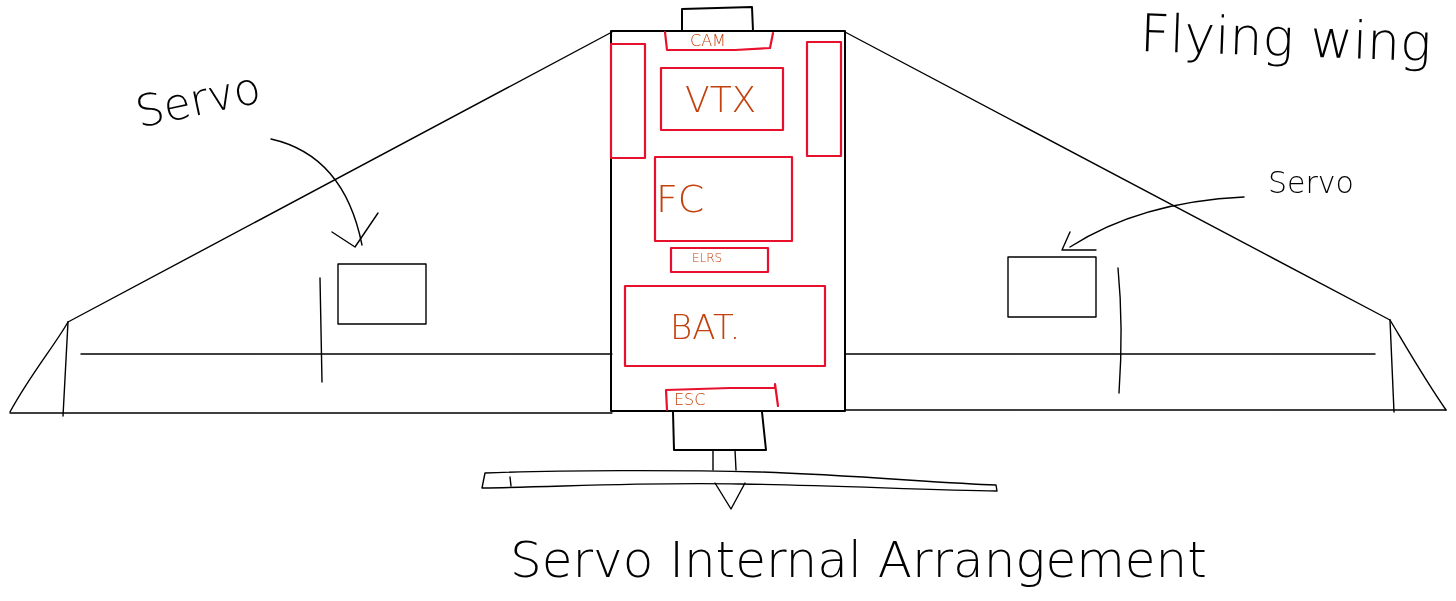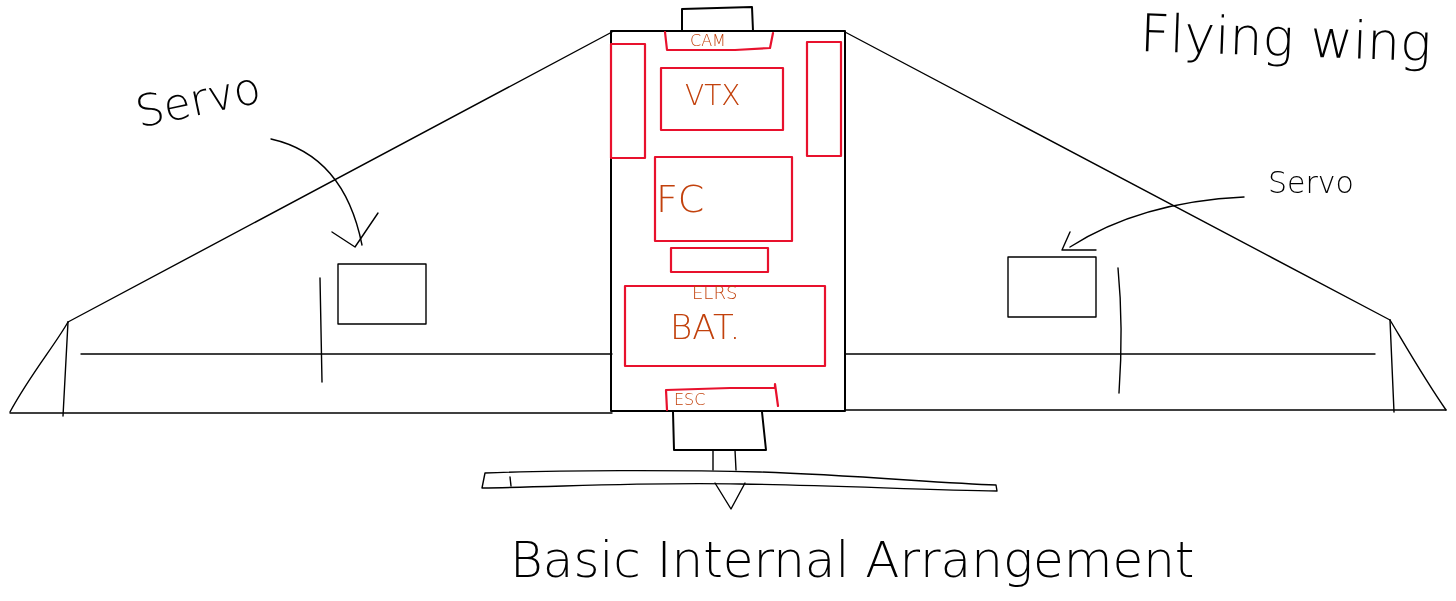--- a/index.html
+++ b/index.html
@@ -60,20 +60,20 @@
     <path class="ink" d="M713 450 L713 470 M735 450 L736 470"></path>
     <path class="ink" d="M485 473 C560 470 680 470 760 472 C850 475 940 483 996 485 L997 491 C930 490 820 485 740 484 C640 482 560 487 482 488 Z"></path>
     <path class="ink" d="M510 477 L511 486"></path>
     <path class="ink" d="M715 483 L731 509 L745 483"></path>
   </g>
 </svg>
 
 <div class="lbl lbl-black" style="left:1140px;top:12px;font-size:52px;transform:rotate(2deg);">Flying wing</div>
 <div class="lbl lbl-black" style="left:135px;top:78px;font-size:44px;transform:rotate(-12deg);">Servo</div>
 <div class="lbl lbl-black" style="left:1268px;top:168px;font-size:30px;">Servo</div>
-<div class="lbl lbl-black" style="left:510px;top:535px;font-size:50px;">Basic Internal Arrangement</div>
+<div class="lbl lbl-black" style="left:510px;top:535px;font-size:50px;">Servo Internal Arrangement</div>
 
 <div class="lbl lbl-red" style="left:690px;top:33px;font-size:16px;">CAM</div>
-<div class="lbl lbl-red" style="left:685px;top:82px;font-size:28px;">VTX</div>
+<div class="lbl lbl-red" style="left:685px;top:82px;font-size:36px;">VTX</div>
 <div class="lbl lbl-red" style="left:656px;top:180px;font-size:38px;">FC</div>
-<div class="lbl lbl-red" style="left:692px;top:252px;font-size:18px;margin-top:32px;">ELRS</div>
+<div class="lbl lbl-red" style="left:692px;top:252px;font-size:12px;">ELRS</div>
 <div class="lbl lbl-red" style="left:670px;top:310px;font-size:34px;text-align:right;">BAT.</div>
 <div class="lbl lbl-red" style="left:674px;top:392px;font-size:16px;">ESC</div>
 
 </body></html>

